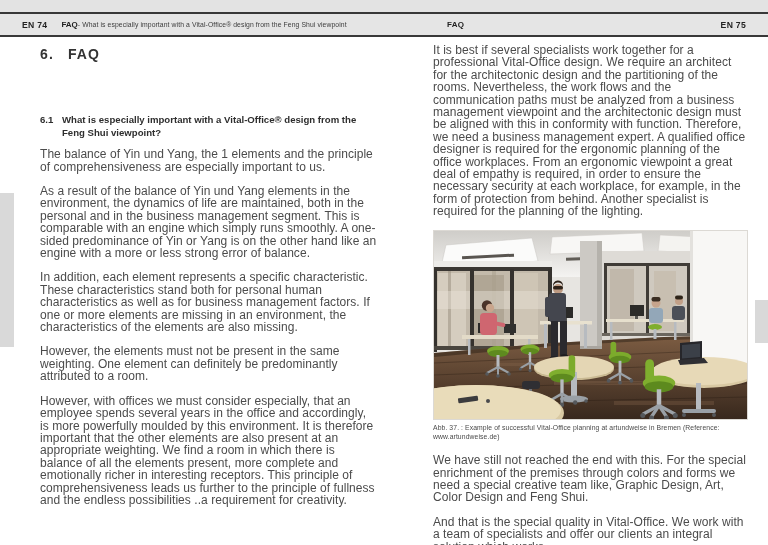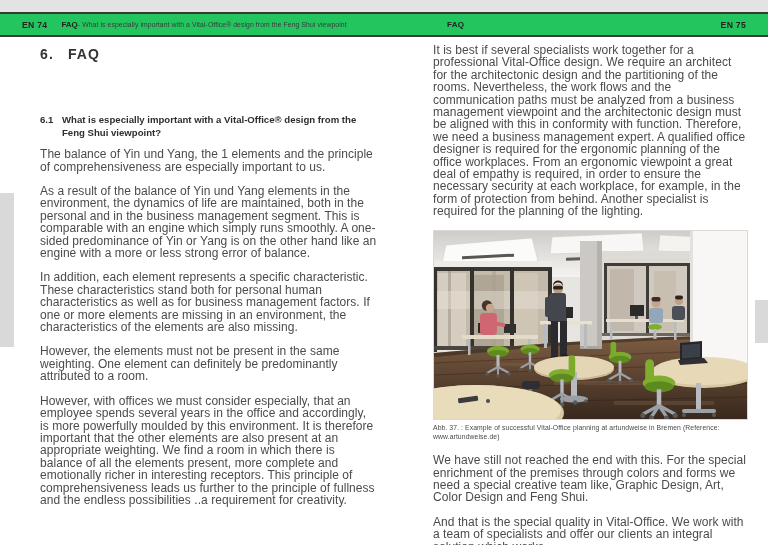--- a/index.html
+++ b/index.html
@@ -4,21 +4,21 @@
 <style>
   html,body{margin:0;padding:0;background:#ffffff;}
   .page{
     position:relative;width:768px;height:545px;overflow:hidden;background:#ffffff;
     font-family:"Liberation Sans",sans-serif;color:#4b4b4b;
   }
   
   .top-strip{position:absolute;left:0;top:0;width:768px;height:12px;background:#e3e3e3;}
   .rule-top{position:absolute;left:0;top:12px;width:768px;height:2px;background:#383838;}
   .rule-bottom{position:absolute;left:0;top:35px;width:768px;height:2px;background:#383838;}
-  .header-band{position:absolute;left:0;top:14px;width:768px;height:21px;background:#22c55e;}
+  .header-band{position:absolute;left:0;top:14px;width:768px;height:21px;background:#e5e5e5;}
   .header-band .cell{position:absolute;top:0;height:21px;display:flex;align-items:center;white-space:nowrap;}
   .hnum{font-size:8.6px;font-weight:700;color:#222;letter-spacing:.3px;}
   .htitle-bold{font-size:8px;font-weight:700;color:#222;margin-left:14px;}
   .htitle-rest{font-size:6.8px;font-weight:400;color:#3c3c3c;letter-spacing:.1px;}
   
   .tab-left{position:absolute;left:0;top:193px;width:14px;height:154px;background:#d9d9d9;}
   .tab-right{position:absolute;right:0;top:300px;width:13px;height:43px;background:#d9d9d9;}
   
   .col-left{position:absolute;left:40px;top:46px;width:338px;}
   .col-right{position:absolute;left:433px;top:44px;width:315px;}

